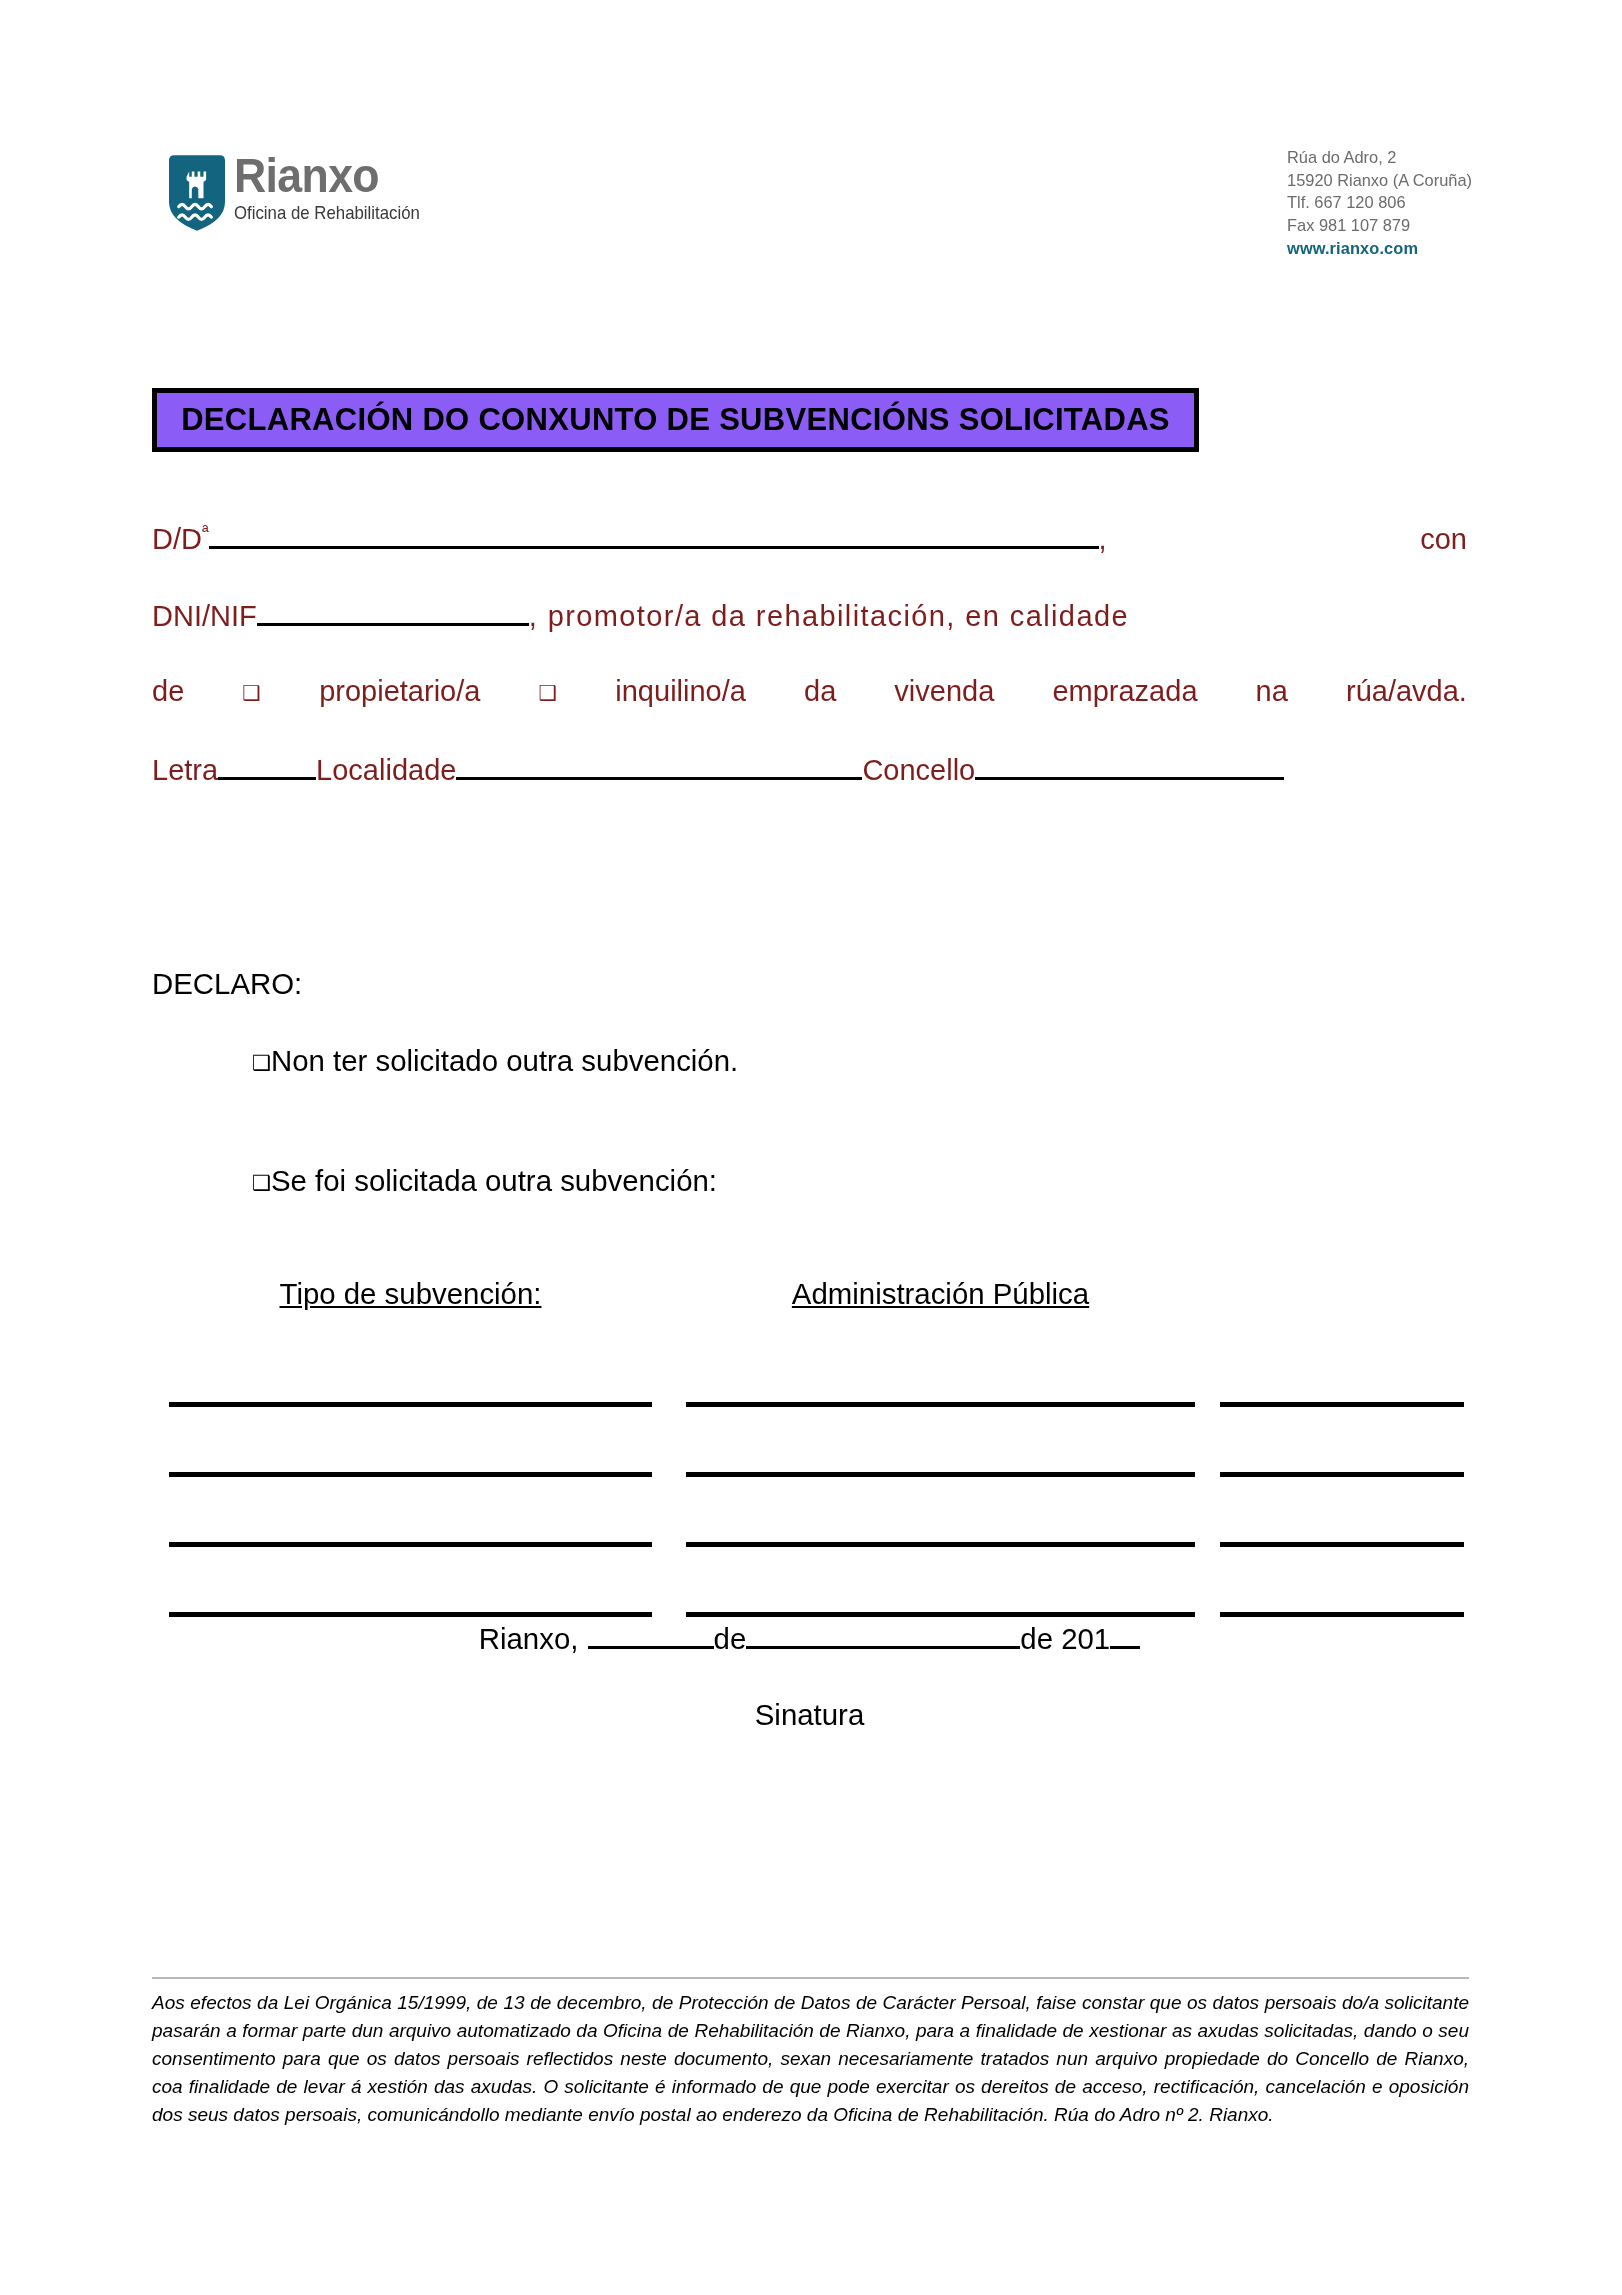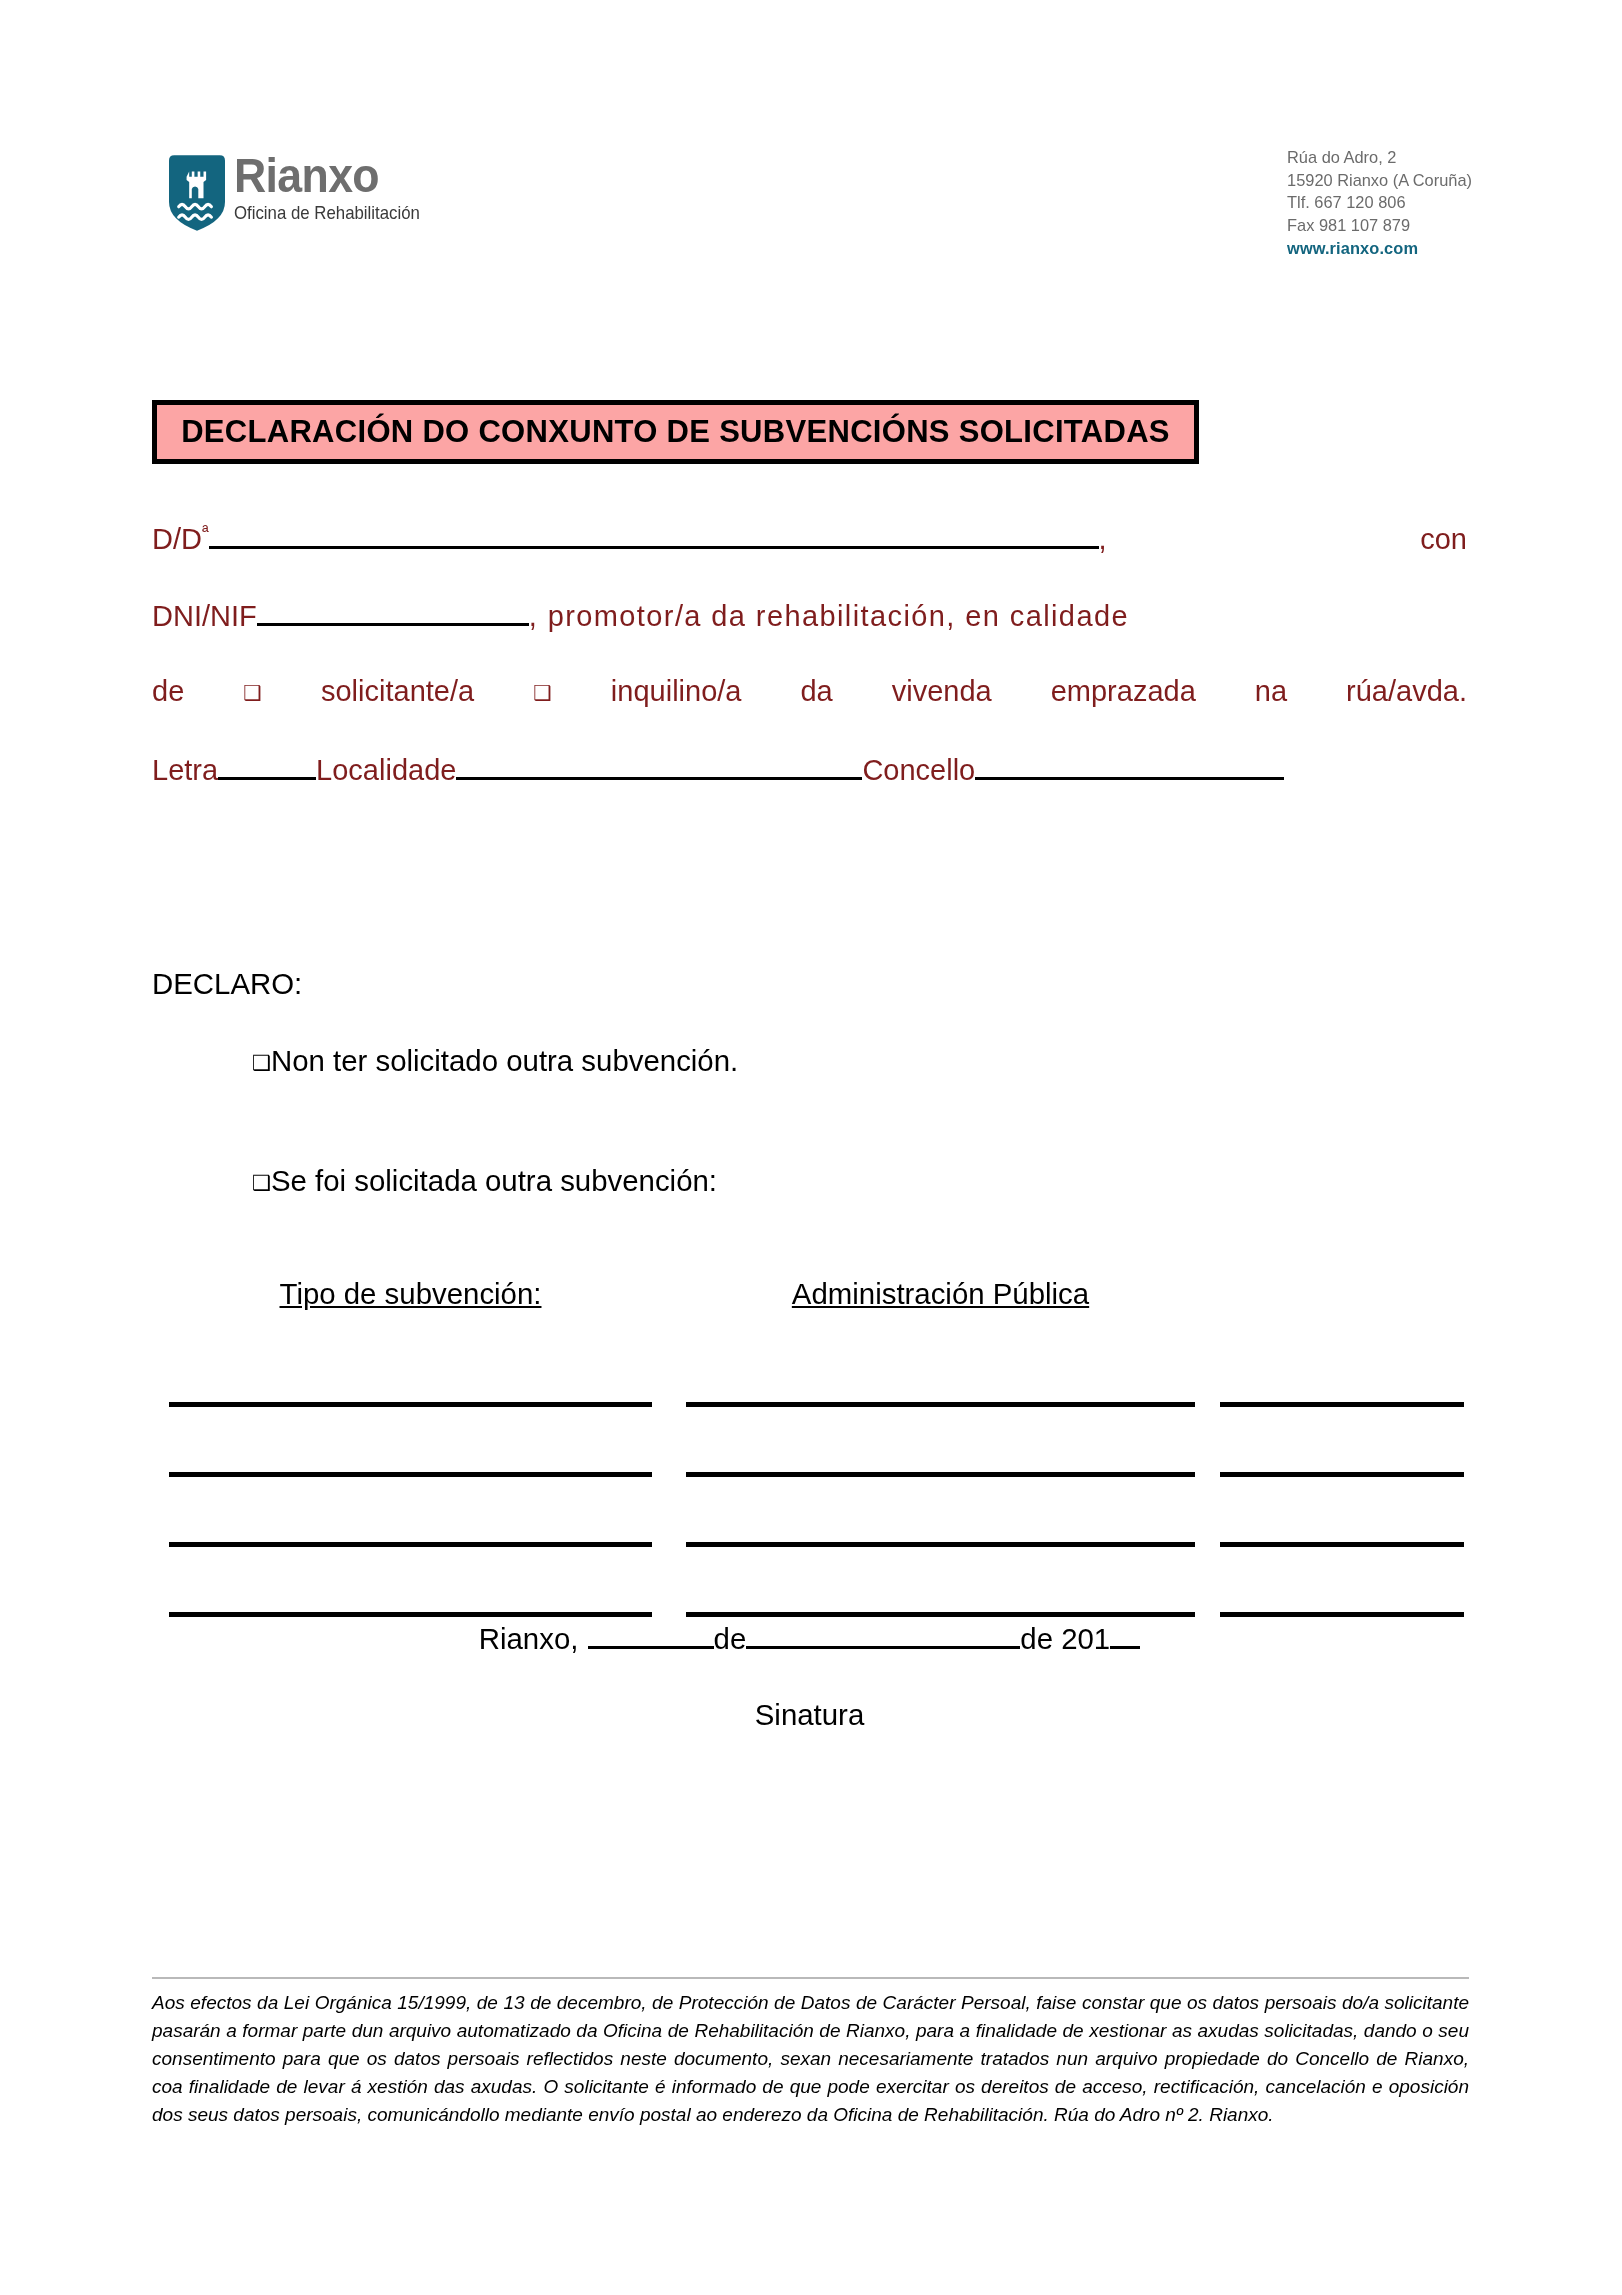--- a/index.html
+++ b/index.html
@@ -84,29 +84,29 @@
   .contact .site {
     color: #13657f;
     font-weight: bold;
     letter-spacing: 0.1px;
   }
 
   
   .title-box {
     position: absolute;
     left: 152px;
-    top: 400px;
+    top: 388px;
     width: 1047px;
     height: 64px;
     border: 5.9px solid #000000;
     box-sizing: border-box;
     display: flex;
     align-items: center;
     justify-content: center;
-    background: #fca5a5;
+    background: #8b5cf6;
   }
   .title-text {
     font-family: "Liberation Sans Narrow", "Liberation Sans", sans-serif;
     font-weight: bold;
     font-size: 31px;
     letter-spacing: 0.3px;
     white-space: nowrap;
     color: #000000;
   }
 
@@ -298,21 +298,21 @@
       <span class="seg">con</span>
     </div>
 
     <div class="fline">
       <span>DNI/NIF</span><span class="rule" style="width:272px"></span><span style="letter-spacing:1.4px">, promotor/a da rehabilitación, en calidade</span>
     </div>
 
     <div class="fline justify">
       <span class="seg">de</span>
       <span class="seg cbx">❑</span>
-      <span class="seg">solicitante/a</span>
+      <span class="seg">propietario/a</span>
       <span class="seg cbx">❑</span>
       <span class="seg">inquilino/a</span>
       <span class="seg">da</span>
       <span class="seg">vivenda</span>
       <span class="seg">emprazada</span>
       <span class="seg">na</span>
       <span class="seg">rúa/avda.</span>
     </div>
 
 

